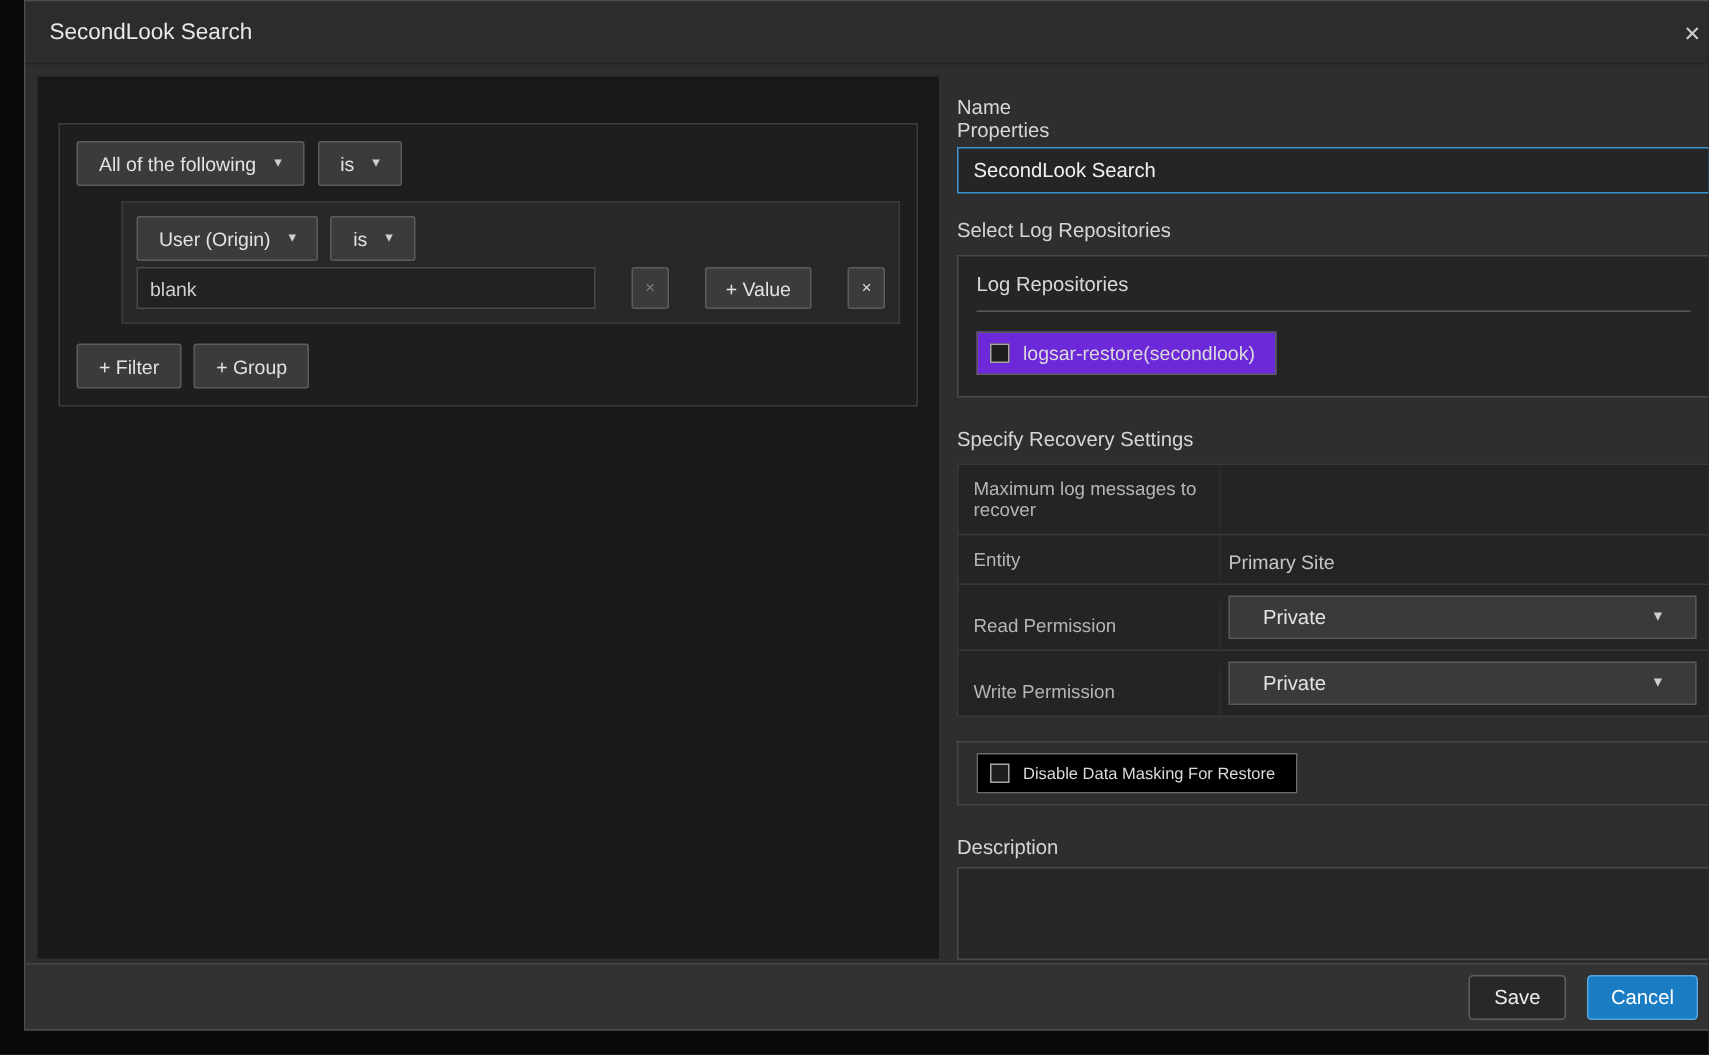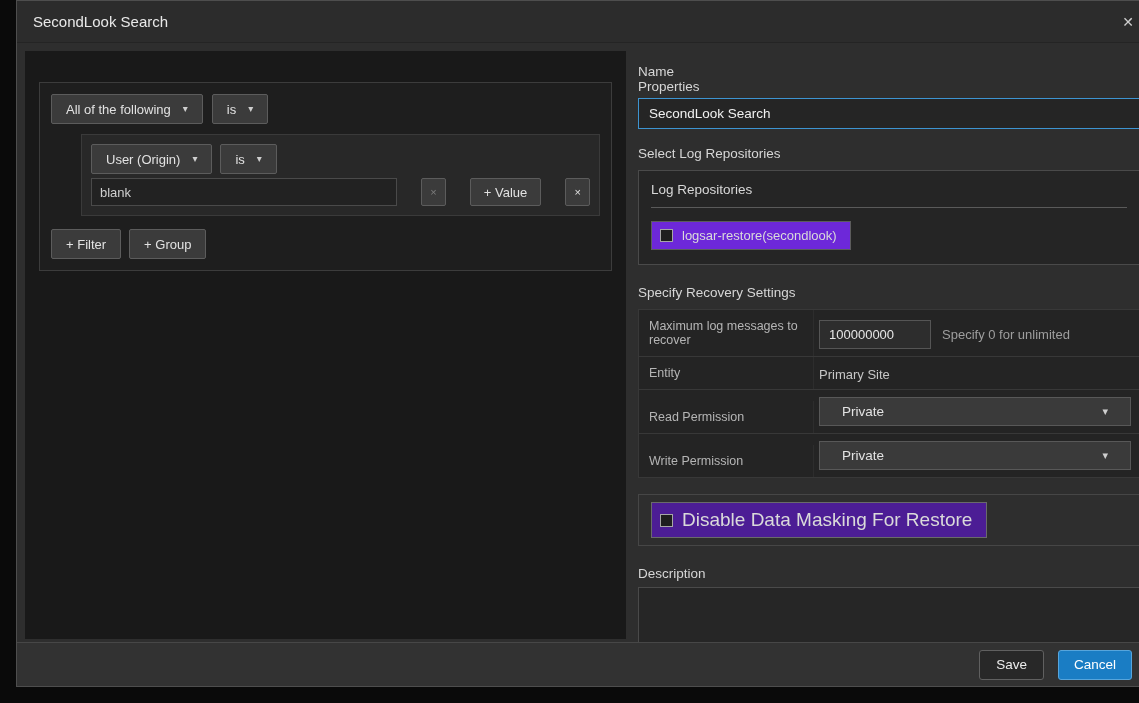--- a/index.html
+++ b/index.html
@@ -91,22 +91,22 @@
   .plain-val { color:#c6c6c6; font-size:13px; }
   .select {
     flex:1; height:29px; background:#3a3a3a; border:1px solid #585858;
     display:flex; align-items:center; justify-content:space-between; padding:0 22px;
     color:#e2e2e2; font-size:13.5px; cursor:default;
   }
   .select .caret { font-size:11px; }
   .mask-box { border:1px solid #464646; padding:7px 12px; }
   .mask-item {
     display:inline-flex; align-items:center; gap:9px;
-    border:1px solid #6a6a6a; background:#4c1d95; padding:6px 14px 6px 8px;
-    font-size:19px; color:#dadada; cursor:default;
+    border:1px solid #6a6a6a; background:#000000; padding:6px 14px 6px 8px;
+    font-size:11px; color:#dadada; cursor:default;
   }
   .desc-area {
     width:100%; height:62px; background:#262626; border:1px solid #4a4a4a;
     resize:none; font-family:"Liberation Sans",sans-serif; color:#ddd; padding:6px 8px;
   }
   
   .footer {
     flex:none; height:44px; background:#323232; border-top:1px solid #474747;
     display:flex; align-items:center; justify-content:flex-end; gap:14px; padding-right:22px;
   }
@@ -185,24 +185,20 @@
         <div class="repo-item">
           <span class="checkbox"></span>
           <span>logsar-restore(secondlook)</span>
         </div>
       </div>
 
       <div class="sec-label mt20">Specify Recovery Settings</div>
       <div class="settings-table mt9">
         <div class="s-row">
           <div class="s-label">Maximum log messages to recover</div>
-          <div class="s-value">
-            <input class="num-input" type="text" value="100000000" style="">
-            <span class="hint">Specify 0 for unlimited</span>
-          </div>
         </div>
         <div class="s-row">
           <div class="s-label">Entity</div>
           <div class="s-value">
             <span class="plain-val">Primary Site</span>
           </div>
         </div>
         <div class="s-row">
           <div class="s-label">Read Permission</div>
           <div class="s-value">

